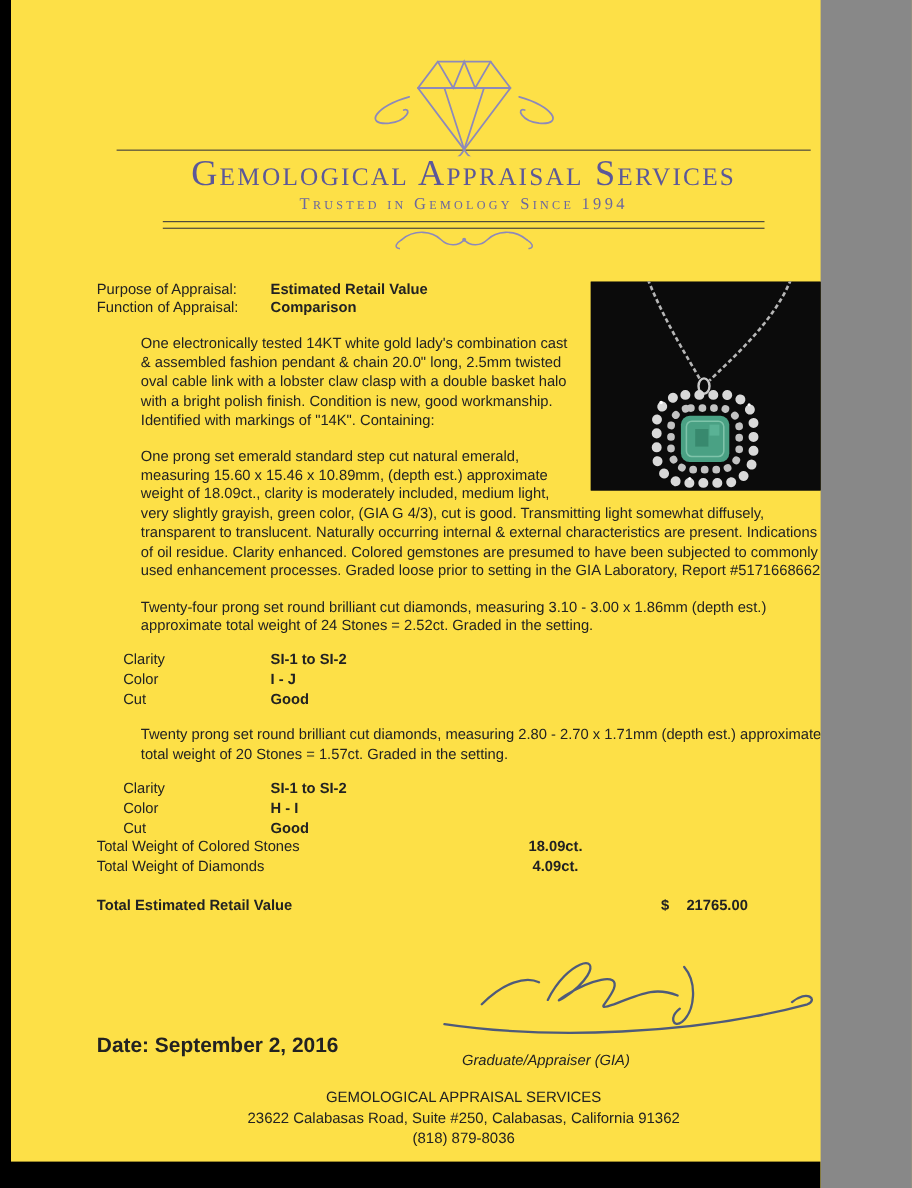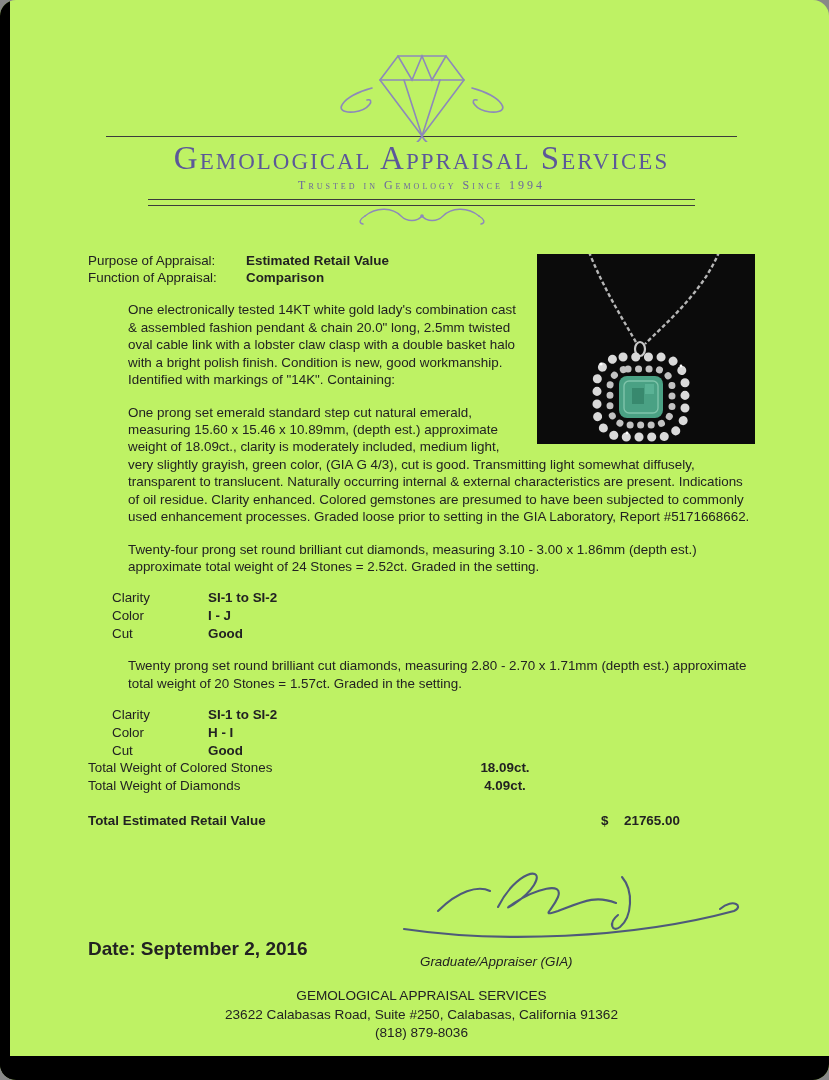--- a/index.html
+++ b/index.html
@@ -1,57 +1,57 @@
 <!DOCTYPE html>
 <html><head>
 <meta charset="utf-8">
 <style>
   * { margin:0; padding:0; box-sizing:border-box; }
   body { background:#888; font-family:"Liberation Sans", sans-serif; }
   .scan {
-    position:relative; width:829px; height:1080px;
-    background:#bef264; overflow:hidden; color:#222;border-radius:16px;
+    position:relative; width:746px; height:1080px;
+    background:#fde047; overflow:hidden; color:#222;
   }
   .edge-left  { position:absolute; left:0; top:0; width:10px; height:100%; background:#000; }
   .edge-bottom{ position:absolute; left:0; bottom:0; width:100%; height:24px; background:#000; }
 
   .content { position:absolute; left:88px; top:0; width:667px; }
 
   
   .header { text-align:center; padding-top:30px; }
   .logo-svg { display:block; margin:0 auto; }
   .rule-top { height:0; border-top:1.5px solid #3c3c3c; margin:-6px 18px 4px 18px; }
   .brand-title {
     font-family:"Liberation Serif", serif;
     font-variant:small-caps;
     font-size:33px; letter-spacing:2px; color:#5c5899;
     line-height:1.05; margin-top:2px;
   }
   .brand-tagline {
     font-family:"Liberation Serif", serif;
     font-variant:small-caps;
-    font-size:12px; letter-spacing:3px; color:#6b679f;
+    font-size:15px; letter-spacing:3px; color:#6b679f;
     margin-top:2px;
   }
   .rule-double { margin:6px 60px 0 60px; border-top:1.5px solid #3c3c3c; }
   .rule-double.second { margin-top:5px; }
   .ornament-svg { display:block; margin:-2px auto 0 auto; }
 
   
   .doc-body { margin-top:24px; font-size:13.4px; line-height:1.3; }
   .photo {
     float:right; width:218px; height:190px; margin:2px 0 10px 16px;
     background:#0b0b0b;
   }
   .kv-row { display:flex; }
   .kv-label { width:158px; }
   .kv-value { font-weight:bold; }
   .para { margin-top:15px; text-align:left;margin-left:40px; }
   .stone-table { margin:14px 0 0 24px; }
-  .stone-row { display:flex; line-height:1.32; }
+  .stone-row { display:flex; line-height:1.32;gap:38px; }
   .stone-label { width:96px; }
   .stone-value { font-weight:bold; }
 
   .totals { }
   .totals-row { position:relative; line-height:1.35; }
   .totals-value { position:absolute; left:372px; width:90px; text-align:center; font-weight:bold; }
 
   .retail-row { position:relative; margin-top:16px; font-weight:bold; }
   .retail-currency { position:absolute; left:513px; }
   .retail-amount   { position:absolute; left:536px;text-align:right; }

